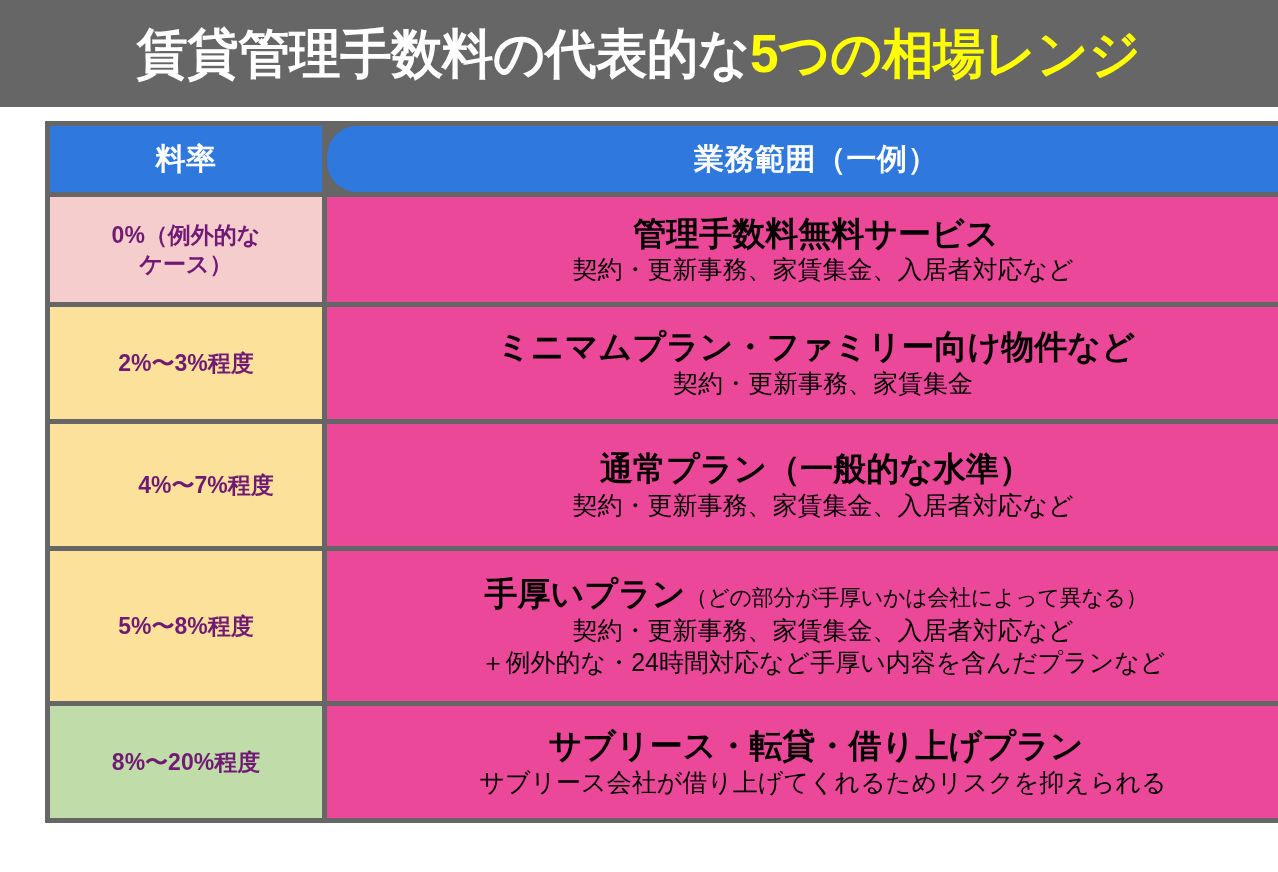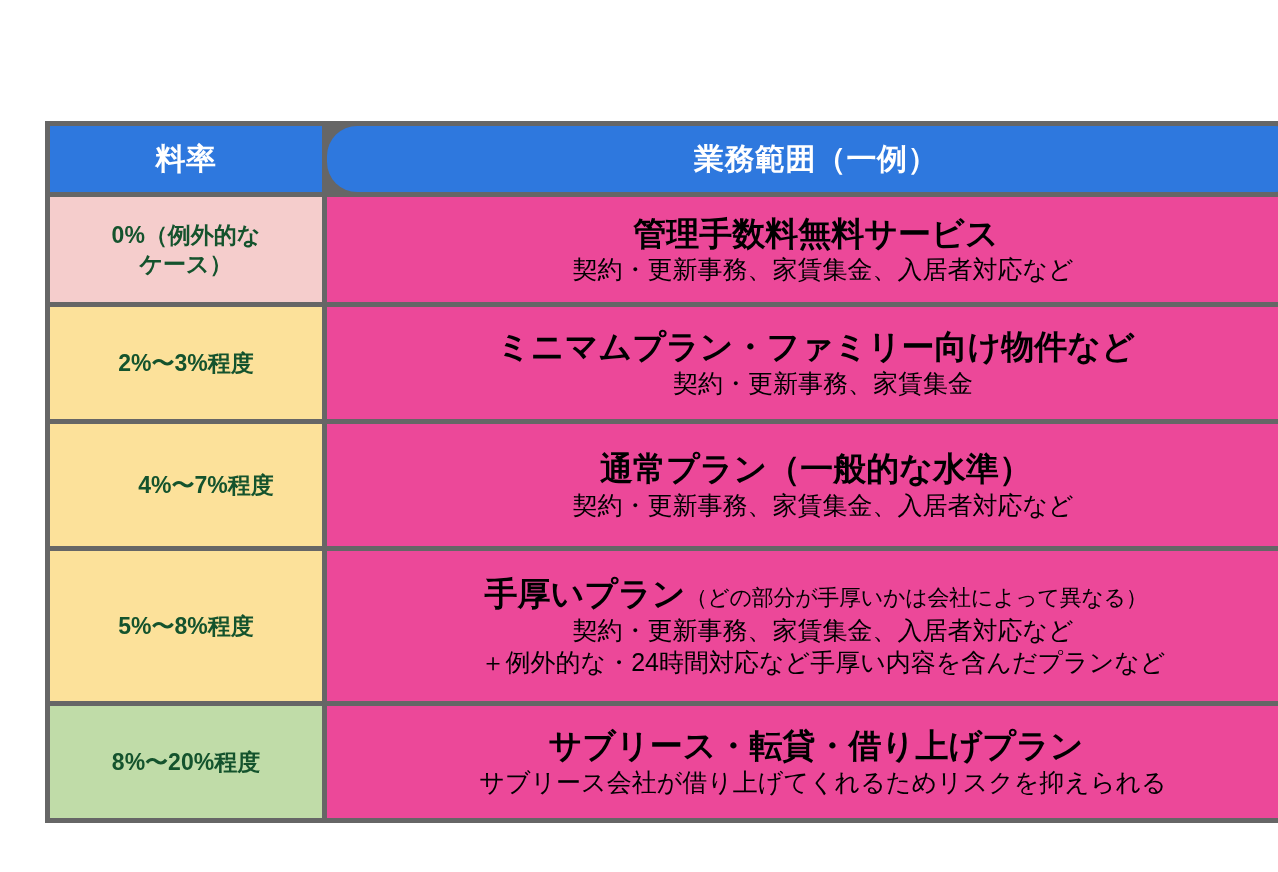--- a/index.html
+++ b/index.html
@@ -79,21 +79,21 @@
     font-size: 30px;
     font-weight: bold;
     letter-spacing: 0.5px;
   }
 
   
   .rate-cell {
     text-align: center;
     font-size: 23px;
     font-weight: bold;
-    color: #14532d;
+    color: #701a75;
     line-height: 1.25;
     padding: 4px 6px;
   }
   .rate-cell.two-line { font-size: 23px; }
   .rate-pink  { background: #f5cdcc; }
   .rate-amber { background: #fce19a; }
   .rate-green { background: #c0dca8; }
 
   
   .scope-cell {
@@ -128,20 +128,23 @@
   .row-h2 td { height: 112px; }
   .row-h3 td { height: 122px; }
   .row-h4 td { height: 150px; }
   .row-h5 td { height: 112px; }
 </style>
 </head>
 <body>
 
 <div class="page">
 
+  <div class="title-banner" style="background: rgb(102, 102, 102);">
+    <div class="title-text"><span>賃貸管理手数料の代表的な</span><span class="title-hl" style="color: rgb(255, 255, 0);">5つの相場レンジ</span></div>
+  </div>
 
   <table class="fee-table" style="background: rgb(102, 102, 102); margin-left: 40px;">
     <colgroup>
       <col class="col-rate">
       <col class="col-scope">
     </colgroup>
     <thead>
       <tr>
         <th class="hdr" style="background: rgb(46, 120, 222);">料率</th>
         <th class="hdr" style="background: rgb(46, 120, 222); border-radius: 30px;">業務範囲（一例）</th>

